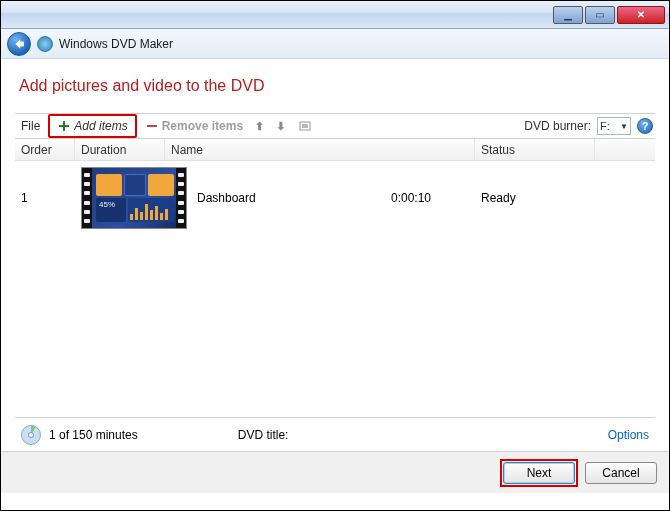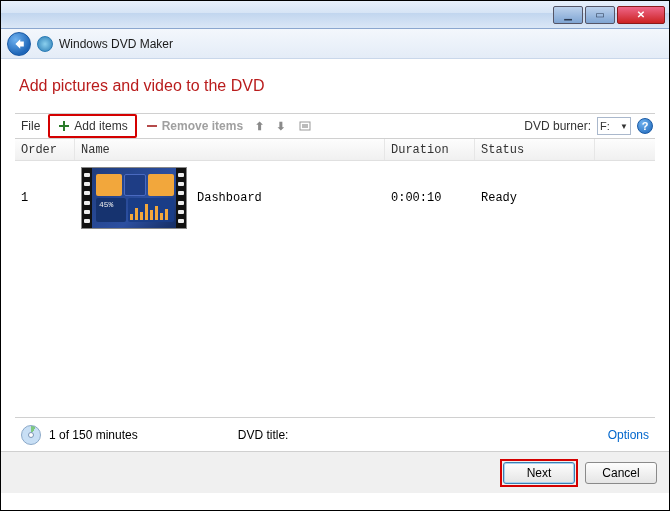--- a/index.html
+++ b/index.html
@@ -67,32 +67,32 @@
     display:flex; align-items:center; height:26px;
     border-top:1px solid #d0d0d0; border-bottom:1px solid #d0d0d0;
     padding: 0 2px;
     font-size:12px;
     color:#333;
     gap:4px;
   }
   .tb-item{display:flex;align-items:center;gap:3px;padding:2px 4px;text-align:right;}
   .tb-item.disabled{color:#a0a0a0;font-weight:bold;}
   .tb-icon{width:14px;height:14px;display:flex;align-items:center;justify-content:center;}
-  .highlight-red{border:2px solid #d40000; border-radius:2px; padding:1px 3px;}
+  .highlight-red{border:2px solid #d40000; border-radius:2px; padding:1px 3px;font-style:italic;}
   .toolbar-right{margin-left:auto;display:flex;align-items:center;gap:6px;}
   .burner-select{width:34px;height:18px;border:1px solid #aab8cc;background:#fff;font-size:11px;padding:0 2px;display:flex;align-items:center;justify-content:space-between;}
   .helpbtn{width:16px;height:16px;border-radius:50%;background:radial-gradient(circle at 35% 30%,#6fb2f0,#1e66b8);color:#fff;display:flex;align-items:center;justify-content:center;font-size:11px;font-weight:bold;border:1px solid #1a5aa5;}
 
   .listheader{
     display:flex;height:22px;align-items:center;
     border-bottom:1px solid #e0e0e0;
     background:linear-gradient(#fdfdfd,#f0f0f0);
     color:#333;
   }
-  .col{padding:0 6px;border-right:1px solid #e6e6e6;height:100%;display:flex;align-items:center;font-family:Liberation Mono, monospace;}
+  .col{padding:0 6px;border-right:1px solid #e6e6e6;height:100%;display:flex;align-items:center;}
   .col-order{width:60px;}
   .col-name{flex:1;}
   .col-dur{width:90px;}
   .col-status{width:120px;}
   .col-end{width:60px;border-right:none;}
 
   .listbody{height:256px;overflow:auto;}
   .row{display:flex;align-items:center;padding:6px 0;}
   .row .col{border-right:none;}
   .thumb{
@@ -212,22 +212,22 @@
         <span style="font-size:8px;color:#333;">▼</span>
       </div>
       <div class="helpbtn">
         <span>?</span>
       </div>
     </div>
   </div>
 
   <div class="listheader">
     <div class="col col-order">Order</div>
+    <div class="col col-dur">Duration</div>
     <div class="col col-name">Name</div>
-    <div class="col col-dur">Duration</div>
     <div class="col col-status">Status</div>
     <div class="col col-end"></div>
   </div>
 
   <div class="listbody">
     <div class="row">
       <div class="col col-order">1</div>
       <div class="col col-name" style="display:flex;align-items:center;">
         <div class="thumb">
           <div class="sprocket left">

